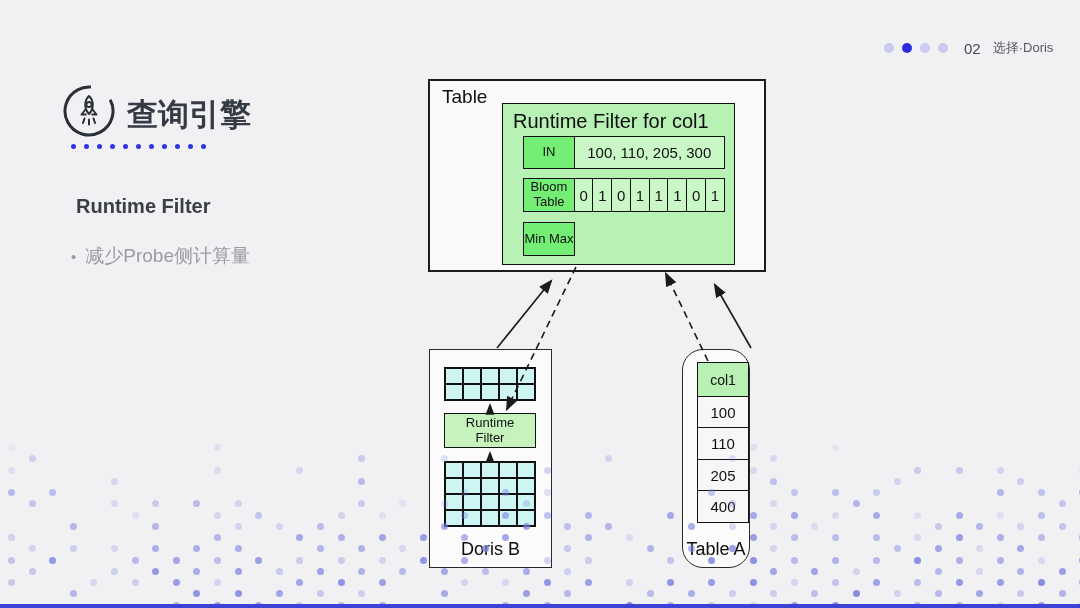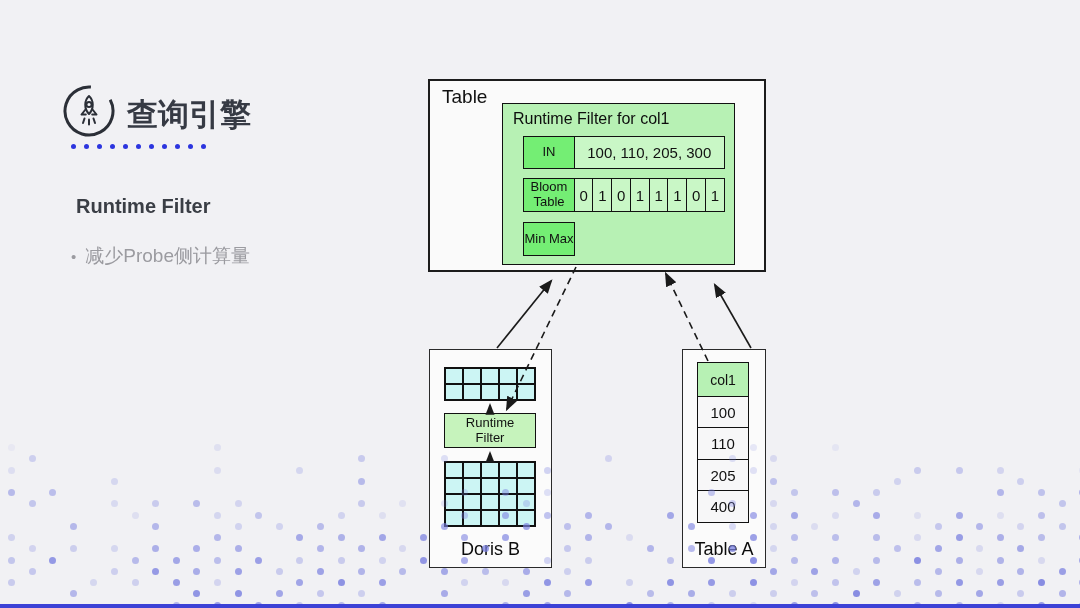--- a/index.html
+++ b/index.html
@@ -29,41 +29,41 @@
   
   .equation{position:absolute;left:428px;top:41px;width:340px;text-align:center;
             font-size:17px;font-weight:500;color:#121212;}
 
   
   .join-box{position:absolute;left:428px;top:79px;width:338px;height:193px;
             background:#fafafa;border:2px solid #1c1c1c;box-sizing:border-box;z-index:1;}
   .join-label{position:absolute;left:12px;top:5px;font-size:19px;color:#111;}
   .rf-box{position:absolute;left:502px;top:103px;width:233px;height:162px;box-sizing:border-box;
           background:var(--green-light,#b7f1b4);border:1.5px solid #111;z-index:2;}
-  .rf-title{position:absolute;left:10px;top:6px;font-size:16px;color:#0d0d0d;}
+  .rf-title{position:absolute;left:10px;top:6px;font-size:20px;color:#0d0d0d;}
   .rf-rows{position:absolute;left:20px;top:32px;width:202px;}
   .rf-row{display:flex;height:33px;margin-bottom:9px;}
   .rf-row:nth-child(2){height:34px;margin-bottom:10px;}
   .rf-row:nth-child(3){height:34px;margin-bottom:0;}
   .rf-label{width:52px;flex:none;background:var(--green-bright,#74ee74);border:1.5px solid #111;
             display:flex;align-items:center;justify-content:center;text-align:center;
             font-size:13px;line-height:1.15;box-sizing:border-box;}
   .rf-value{flex:1;margin-left:-1.5px;background:var(--green-pale,#c9f7c6);border:1.5px solid #111;
             display:flex;align-items:center;justify-content:center;font-size:15px;
             white-space:pre;box-sizing:border-box;}
   .rf-bits{flex:1;margin-left:-1.5px;display:flex;}
   .bit{flex:1;margin-left:-1.5px;background:var(--green-pale,#c9f7c6);border:1.5px solid #111;
        display:flex;align-items:center;justify-content:center;font-size:15px;box-sizing:border-box;}
   .rf-bits .bit:first-child{margin-left:0;}
 
   
   .tbox{position:absolute;width:123px;height:219px;background:#fbfbfb;
         border:1.5px solid #2a2a2a;box-sizing:border-box;z-index:1;}
   .table-b{left:429px;top:349px;}
-  .table-a{left:682px;top:349px;width:84px;}
+  .table-a{left:682px;top:349px;width:68px;border-radius:21px;}
   .tbox-label{position:absolute;bottom:7px;left:0;right:0;text-align:center;font-size:18px;color:#0b0b0b;}
   .grid{position:absolute;left:14px;display:grid;gap:2px;padding:2px;background:#111;width:92px;box-sizing:border-box;}
   .grid span{background:var(--cyan-cell,#ccf5f4);}
   .grid-top{top:17px;height:34px;}
   .grid-bottom{top:111px;height:66px;}
   .tb-rf{position:absolute;left:14px;top:63px;width:92px;height:35px;box-sizing:border-box;
          background:#c6f3bc;border:1.5px solid #111;display:flex;align-items:center;justify-content:center;}
   .tb-rf span{width:62px;text-align:center;font-size:13px;line-height:1.15;}
   .col-stack{position:absolute;left:14px;top:12px;width:52px;}
   .col-head{height:35px;background:var(--green-light,#b7f1b4);border:1.5px solid #111;box-sizing:border-box;
@@ -76,20 +76,30 @@
   .decor-dots{position:absolute;left:0;top:0;width:1080px;height:608px;z-index:4;pointer-events:none;}
   .ddot{position:absolute;width:7px;height:7px;border-radius:50%;background:var(--dot-decor,#7a80e0);}
   .bottom-bar{position:absolute;left:0;bottom:0;width:100%;height:4px;background:var(--bottom-bar,#3c42d6);z-index:6;}
 </style>
 </head>
 <body>
 
 <div class="slide" style="--background: #f1f1f4; --accent-blue: #2c35df; --pager-active: #2b2ce0; --pager-inactive: #c9cbf1; --green-light: #b7f1b4; --green-bright: #74ee74; --green-pale: #c9f7c6; --cyan-cell: #ccf5f4; --dot-decor: #7a80e0; --bottom-bar: #3c42d6;">
 
 
+  <div class="pager">
+    <div class="pager-dots" id="pager-dots">
+        <div class="pdot"></div>
+        <div class="pdot active"></div>
+        <div class="pdot"></div>
+        <div class="pdot"></div>
+      </div>
+    <span class="page-num">02</span>
+    <span class="page-label">选择·Doris</span>
+  </div>
 
 
   <div class="section-icon">
     <svg width="54" height="54" viewBox="0 0 54 54">
       <circle cx="27" cy="27" r="24" fill="none" stroke="#2b2f37" stroke-width="3" stroke-dasharray="126 25" transform="rotate(-28 27 27)"></circle>
       <g stroke="#2b2f37" stroke-width="2" fill="none" stroke-linecap="round" stroke-linejoin="round">
         <path d="M27 12 C32 16.5 32 25 27 30 C22 25 22 16.5 27 12 Z"></path>
         <circle cx="27" cy="20.5" r="2.6"></circle>
         <path d="M23.5 25.5 L19.5 30.5 L23.8 30.5"></path>
         <path d="M30.5 25.5 L34.5 30.5 L30.2 30.5"></path>

